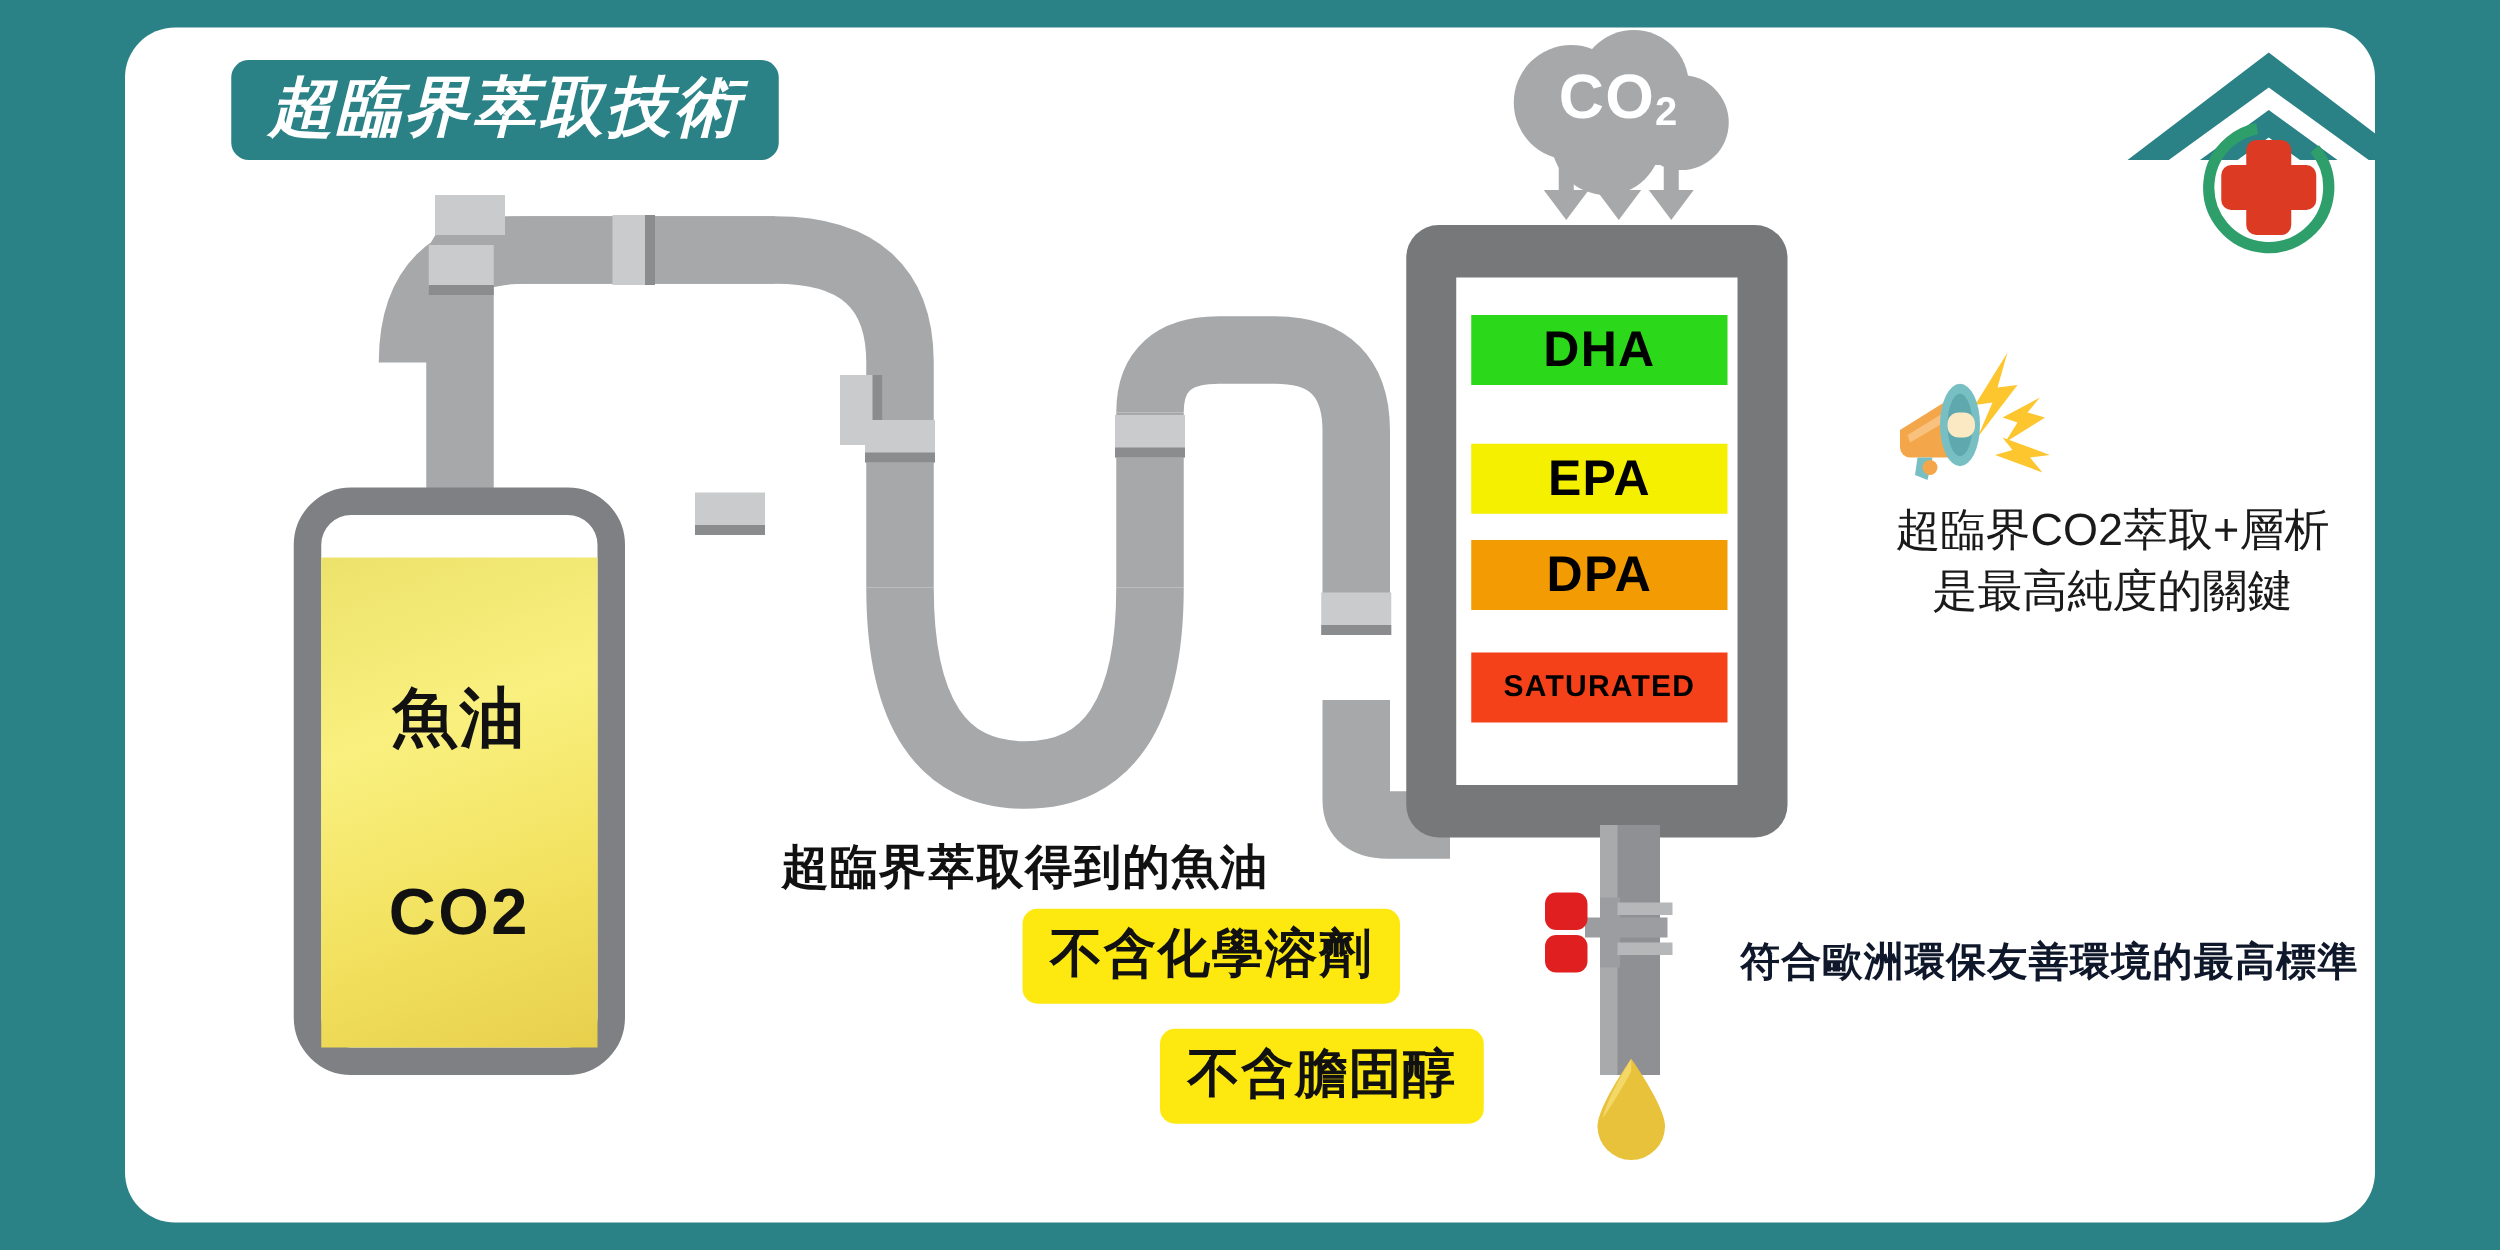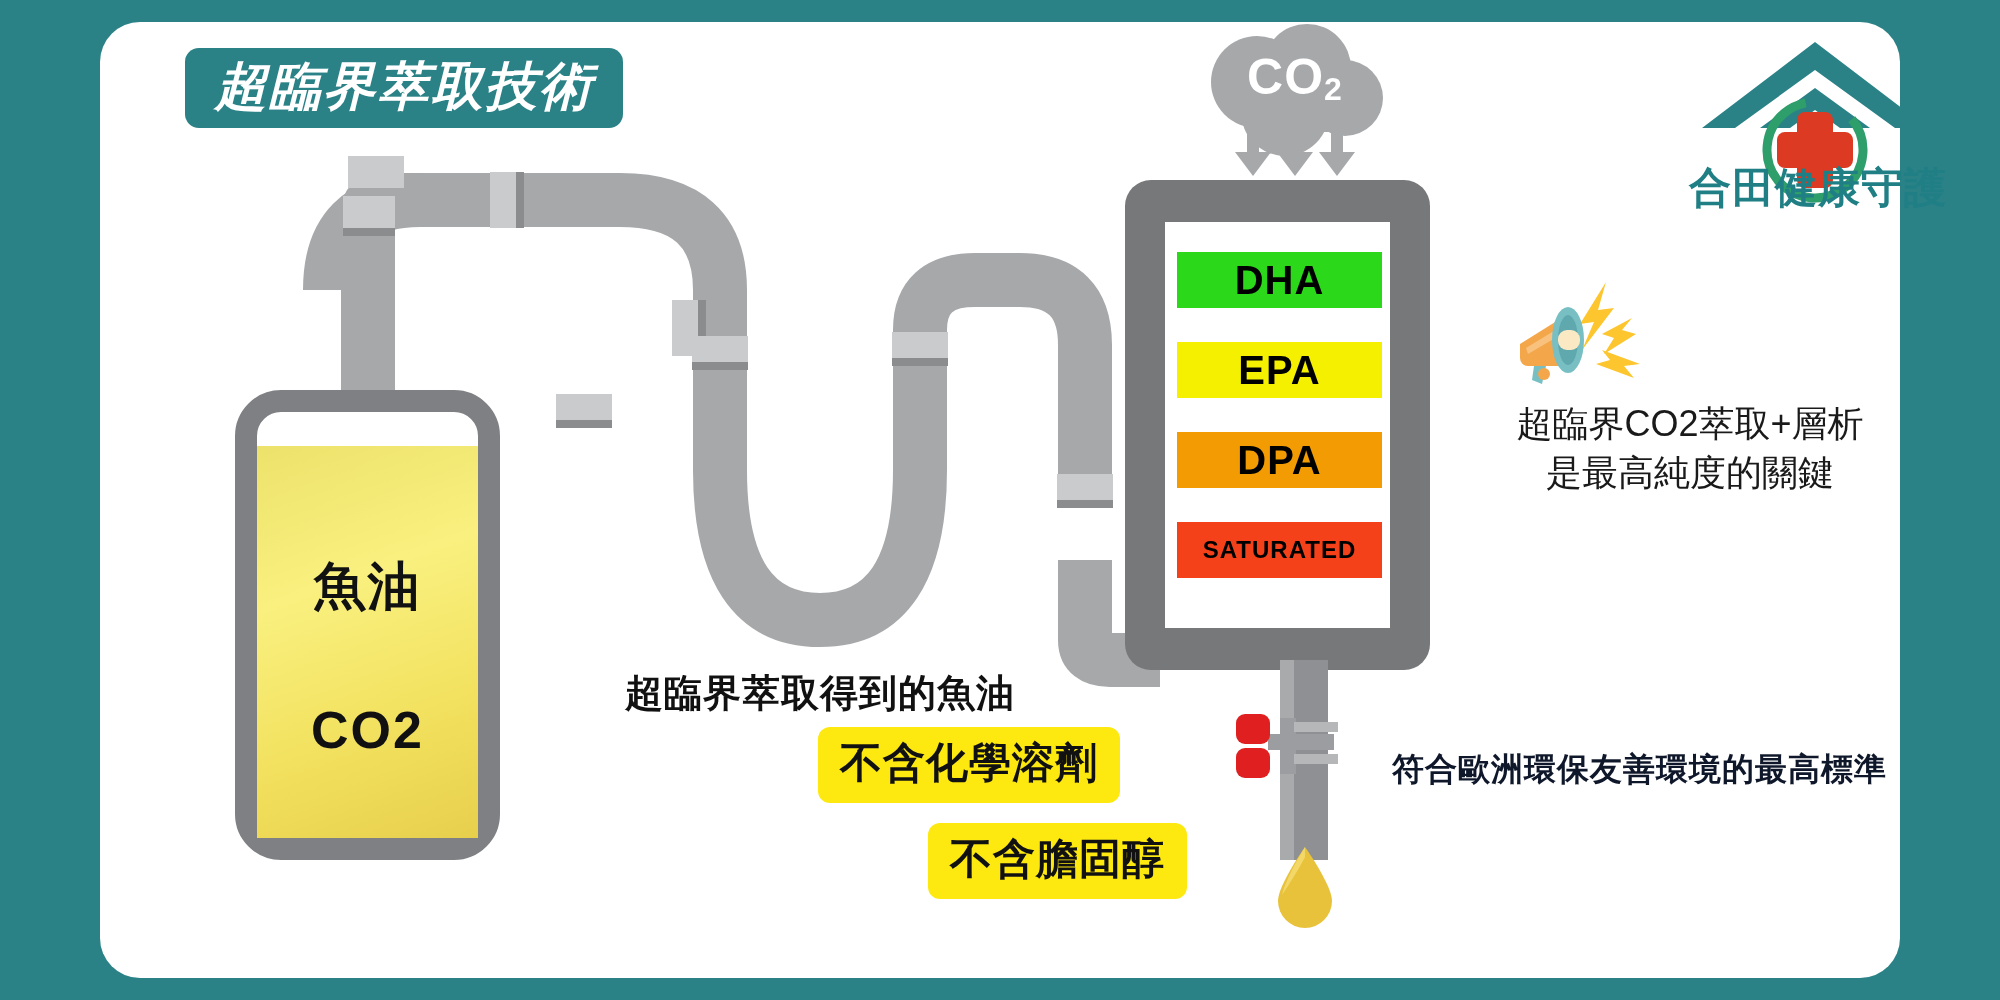--- a/index.html
+++ b/index.html
@@ -51,21 +51,21 @@
     background:#ffffff;
   }
   #tank-fill{
     position:absolute;left:22px;top:56px;width:221px;height:392px;
     background:linear-gradient(160deg,#ece26b 0%,#f9f07f 35%,#f2e15e 70%,#e7cf4c 100%);
   }
   .tank-text{
     position:absolute;width:265px;text-align:center;
     color:#111111;font-weight:bold;font-size:52px;letter-spacing:2px;
   }
-  #tank-text-1{top:150px;margin-top:12px;}
+  #tank-text-1{top:150px;}
   #tank-text-2{top:310px;}
   
   #column{position:absolute;left:1125px;top:180px;width:257px;height:490px;}
   #column-body{
     position:absolute;left:0;top:0;width:305px;height:490px;
     background:#76787a;border-radius:26px;
   }
   #column-window{
     position:absolute;left:40px;top:42px;width:225px;height:406px;
     background:#ffffff;
@@ -169,21 +169,20 @@
       <path d="M125 60 L180 100 L150 100 L125 82 L100 100 L70 100 Z" fill="#2a8287"></path>
 
       <circle cx="125" cy="122" r="48" fill="none" stroke="#2e9e6a" stroke-width="9" stroke-dasharray="250 52" transform="rotate(-40 125 122)"></circle>
 
       <g fill="#dc3a22">
         <rect x="107" y="84" width="36" height="76" rx="8"></rect>
         <rect x="87" y="104" width="76" height="36" rx="8"></rect>
       </g>
     </svg>
   </div>
-  <div id="logo-text">合田健康守護</div>
 
   <div id="co2-cloud">
     <svg width="200" height="160" viewBox="0 0 200 160">
       <g fill="#a6a8aa">
         <circle cx="62" cy="62" r="46"></circle>
         <circle cx="112" cy="48" r="44"></circle>
         <circle cx="150" cy="78" r="38"></circle>
         <circle cx="90" cy="92" r="44"></circle>
         <rect x="58" y="70" width="96" height="42"></rect>
       </g>
@@ -205,21 +204,21 @@
     <div id="tank-shell"></div>
     <div id="tank-fill"></div>
     <div class="tank-text" id="tank-text-1">魚油</div>
     <div class="tank-text" id="tank-text-2">CO2</div>
   </div>
 
   <div id="column">
     <div id="column-body"></div>
     <div id="column-window"></div>
     <div class="band" style="top:72px;background:#2bd81a;">DHA</div>
-    <div class="band" style="top:162px;background:#f4f000;">EPA</div>
+    <div class="band" style="top:175px;background:#f4f000;">EPA</div>
     <div class="band" style="top:252px;background:#f39b02;">DPA</div>
     <div class="band small" style="top:342px;background:#f4411a;">SATURATED</div>
   </div>
 
   <div id="outlet"></div>
   <div id="outlet-hl"></div>
 
   <div id="valve">
     <svg width="120" height="70" viewBox="0 0 120 70">
       <rect x="40" y="22" width="66" height="16" fill="#9b9da0"></rect>

